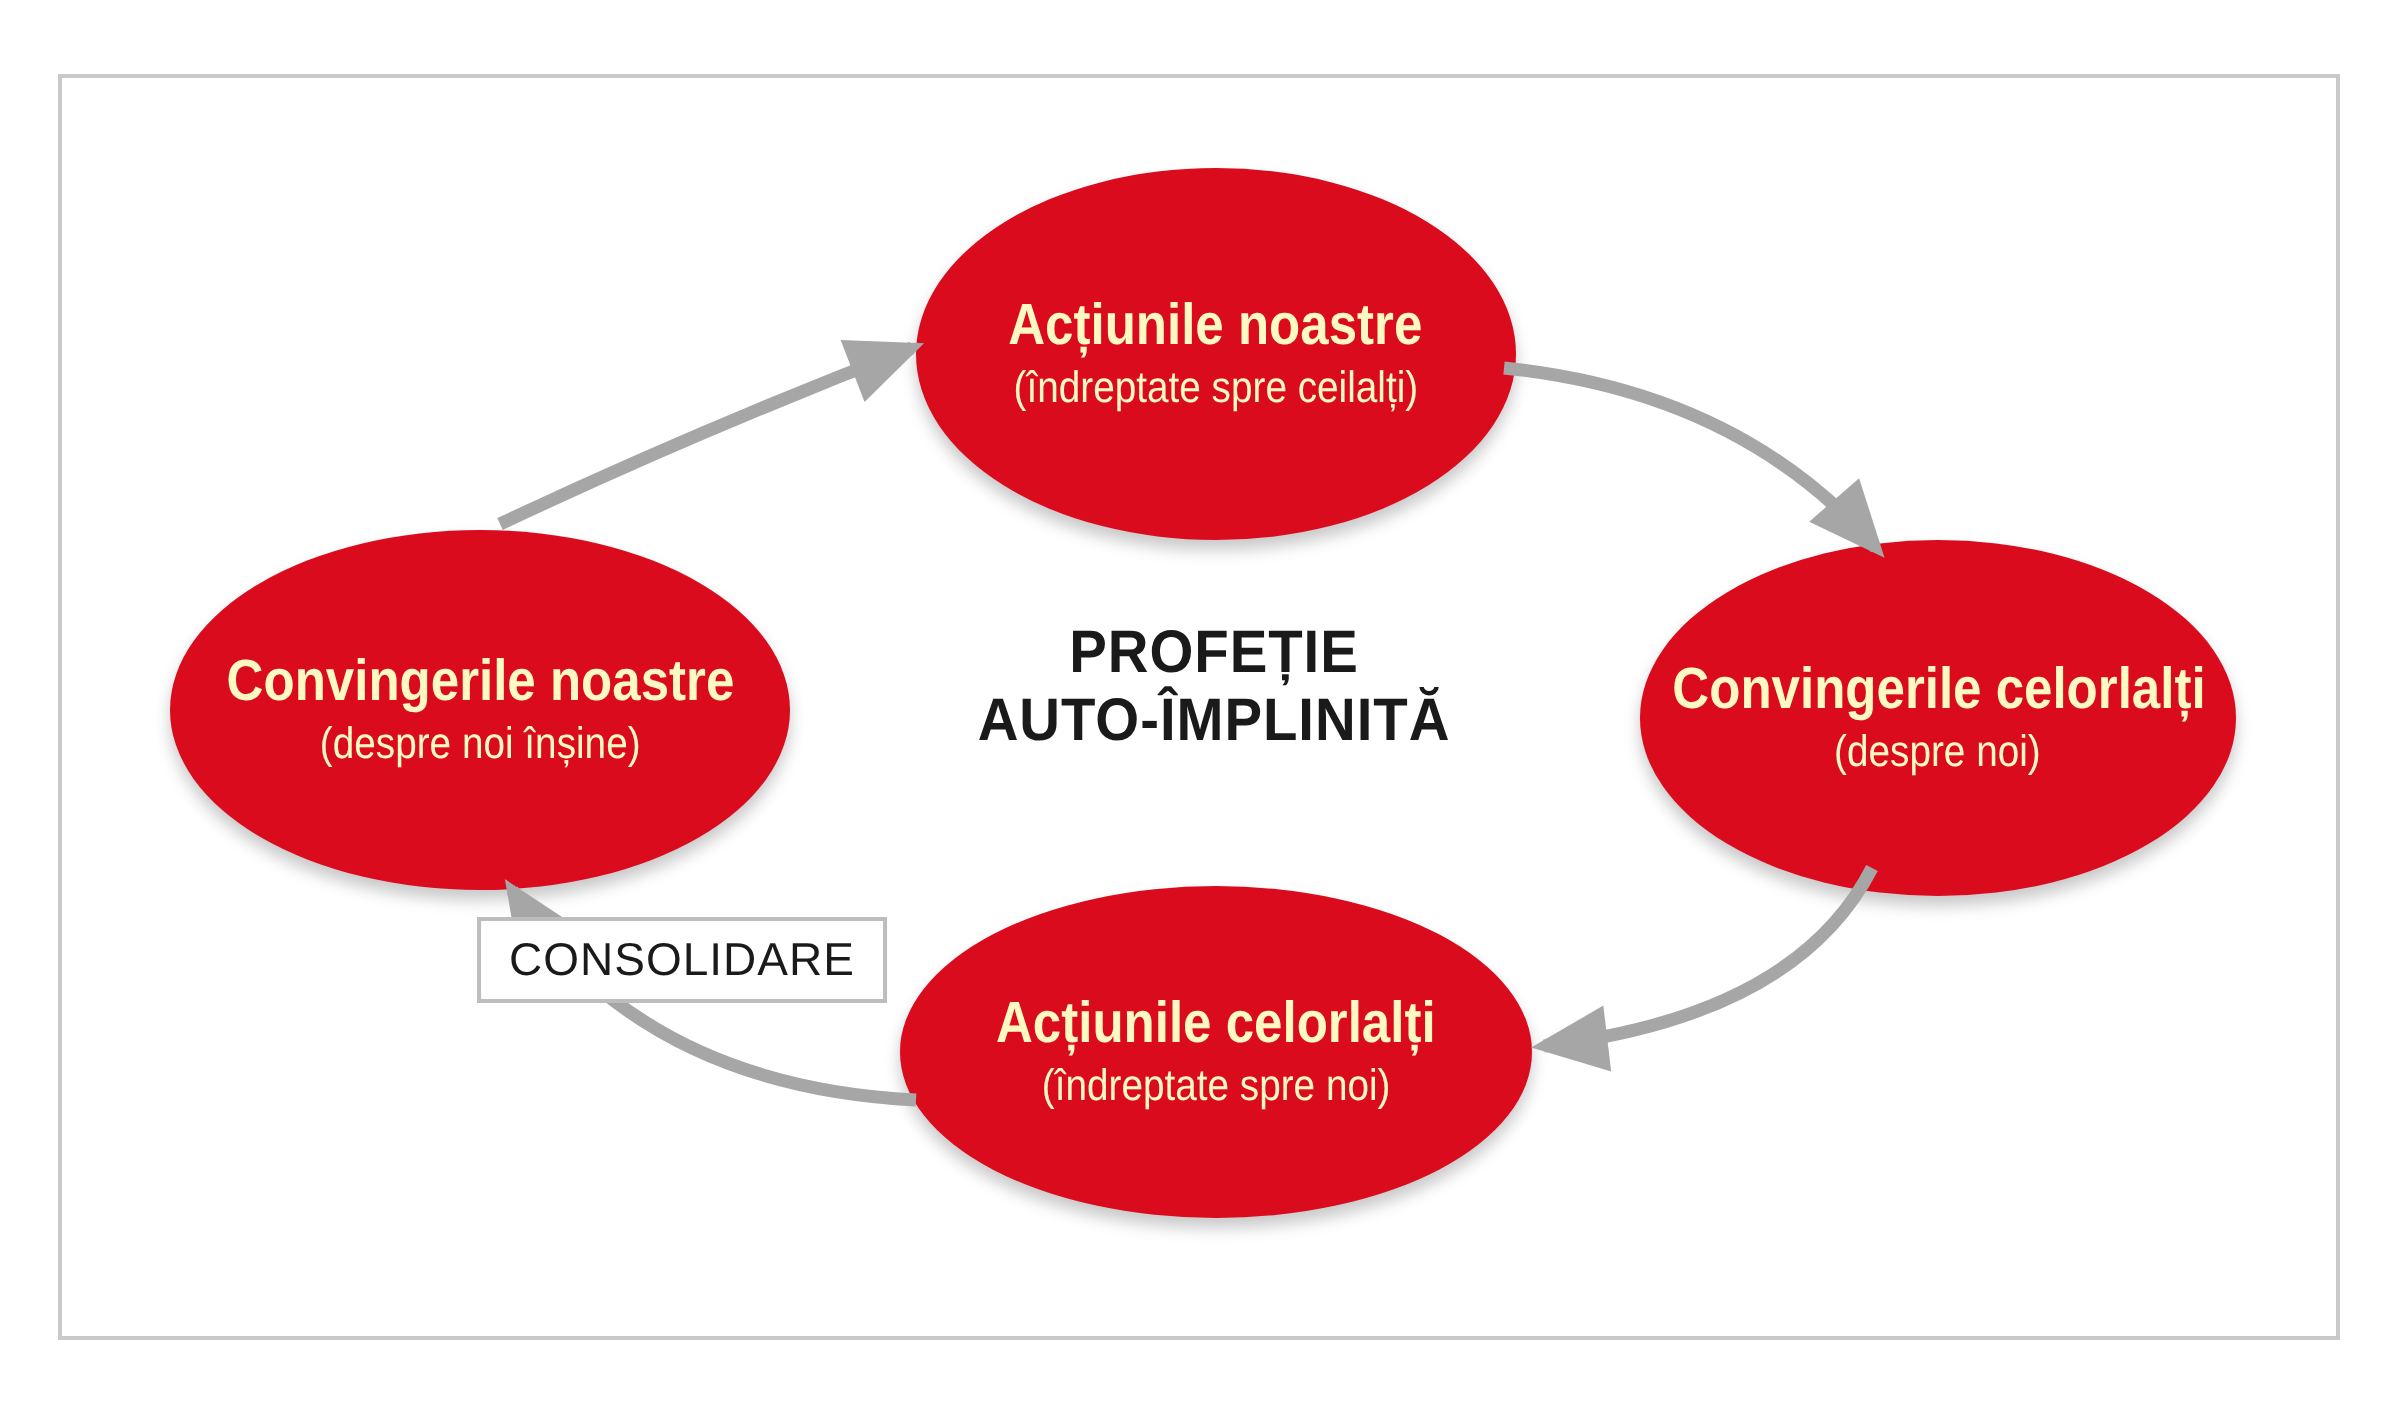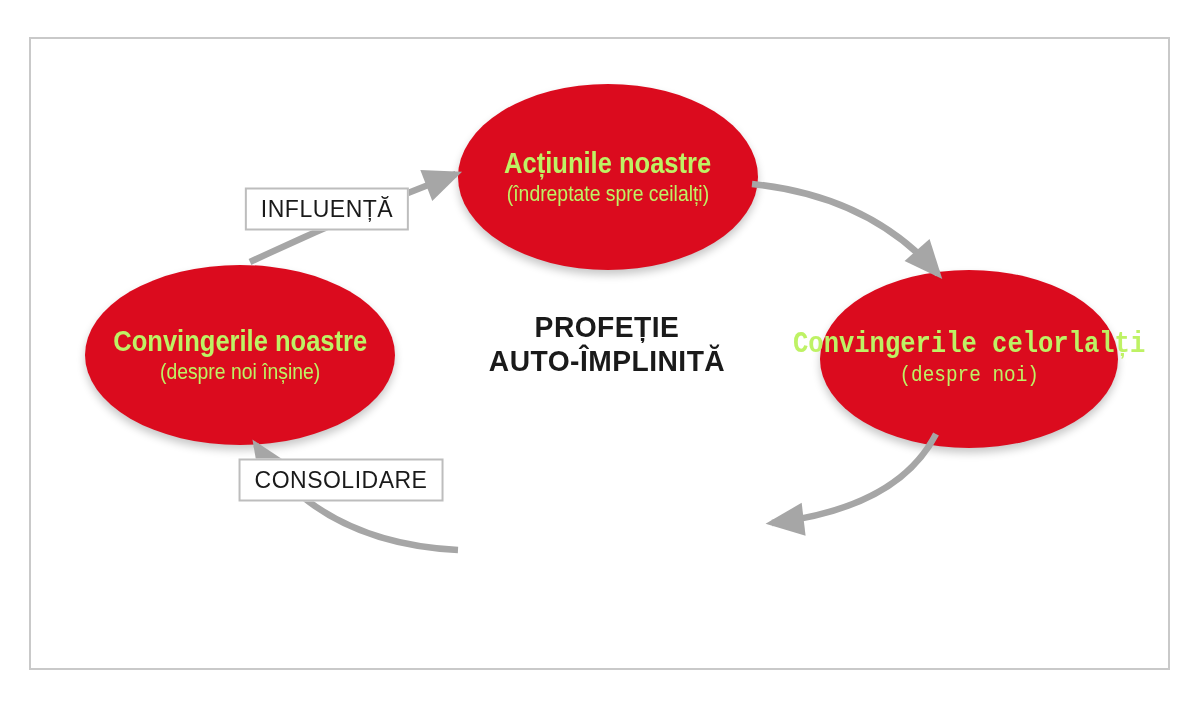--- a/index.html
+++ b/index.html
@@ -10,24 +10,24 @@
     --ink:#1a1a1a;
   }
   *{margin:0;padding:0;box-sizing:border-box;}
   html,body{width:1200px;height:708px;background:#ffffff;overflow:hidden;
     font-family:"Liberation Sans","DejaVu Sans",sans-serif;}
   .stage{position:relative;width:1200px;height:708px;background:#ffffff;}
   .frame{position:absolute;left:29px;top:37px;width:1141px;height:633px;
     border:2px solid var(--frame);background:transparent;}
   .node{position:absolute;border-radius:50%;background:var(--red);
     display:flex;flex-direction:column;align-items:center;justify-content:center;
-    text-align:center;color:#bef264;
+    text-align:center;color:#fef9c3;
     box-shadow:0 5px 8px rgba(0,0,0,0.22);}
   .node-top{left:458px;top:84px;width:300px;height:186px;}
-  .node-right{left:820px;top:270px;width:298px;height:178px;font-family:Liberation Mono, monospace;}
+  .node-right{left:820px;top:270px;width:298px;height:178px;}
   .node-bottom{left:450px;top:443px;width:316px;height:166px;}
   .node-left{left:85px;top:265px;width:310px;height:180px;}
   .node-title{font-weight:bold;font-size:29px;line-height:34px;white-space:nowrap;
     transform:scaleX(0.88);transform-origin:center;}
   .node-subtitle{font-size:22px;line-height:28px;white-space:nowrap;
     transform:scaleX(0.88);transform-origin:center;}
   .center-title{position:absolute;left:407px;top:310px;width:400px;
     text-align:center;color:var(--ink);font-weight:bold;font-size:30px;
     line-height:34px;letter-spacing:0.5px;transform:scaleX(0.94);
     transform-origin:center;}
@@ -53,20 +53,24 @@
   <div class="node node-top">
     <div class="node-title">Acțiunile noastre</div>
     <div class="node-subtitle">(îndreptate spre ceilalți)</div>
   </div>
 
   <div class="node node-right">
     <div class="node-title">Convingerile celorlalți</div>
     <div class="node-subtitle">(despre noi)</div>
   </div>
 
+  <div class="node node-bottom">
+    <div class="node-title">Acțiunile celorlalți</div>
+    <div class="node-subtitle">(îndreptate spre noi)</div>
+  </div>
 
   <div class="node node-left">
     <div class="node-title">Convingerile noastre</div>
     <div class="node-subtitle">(despre noi înșine)</div>
   </div>
 
   <div class="center-title">
     <div>PROFEȚIE</div>
     <div>AUTO-ÎMPLINITĂ</div>
   </div>
@@ -76,16 +80,15 @@
       <marker id="ah" markerUnits="strokeWidth" markerWidth="6.5" markerHeight="5.4" refX="5.2" refY="2.7" orient="auto">
         <path d="M0.3,0.15 L6.2,2.7 L0.3,5.25 Z" style="fill:var(--arrow)"></path>
       </marker>
     </defs>
     <path class="arrow" d="M 250 262 Q 350 215 456 174" marker-end="url(#ah)"></path>
     <path class="arrow" d="M 752 184 Q 870 196 938 274" marker-end="url(#ah)"></path>
     <path class="arrow" d="M 936 434 Q 898 508 772 523" marker-end="url(#ah)"></path>
     <path class="arrow" d="M 458 550 Q 320 543 256 445" marker-end="url(#ah)"></path>
   </svg>
 
-  <div class="conn-label lbl-influenta">INFLUENȚĂ</div>
   <div class="conn-label lbl-consolidare">CONSOLIDARE</div>
 
 </div>
 
 </body></html>

